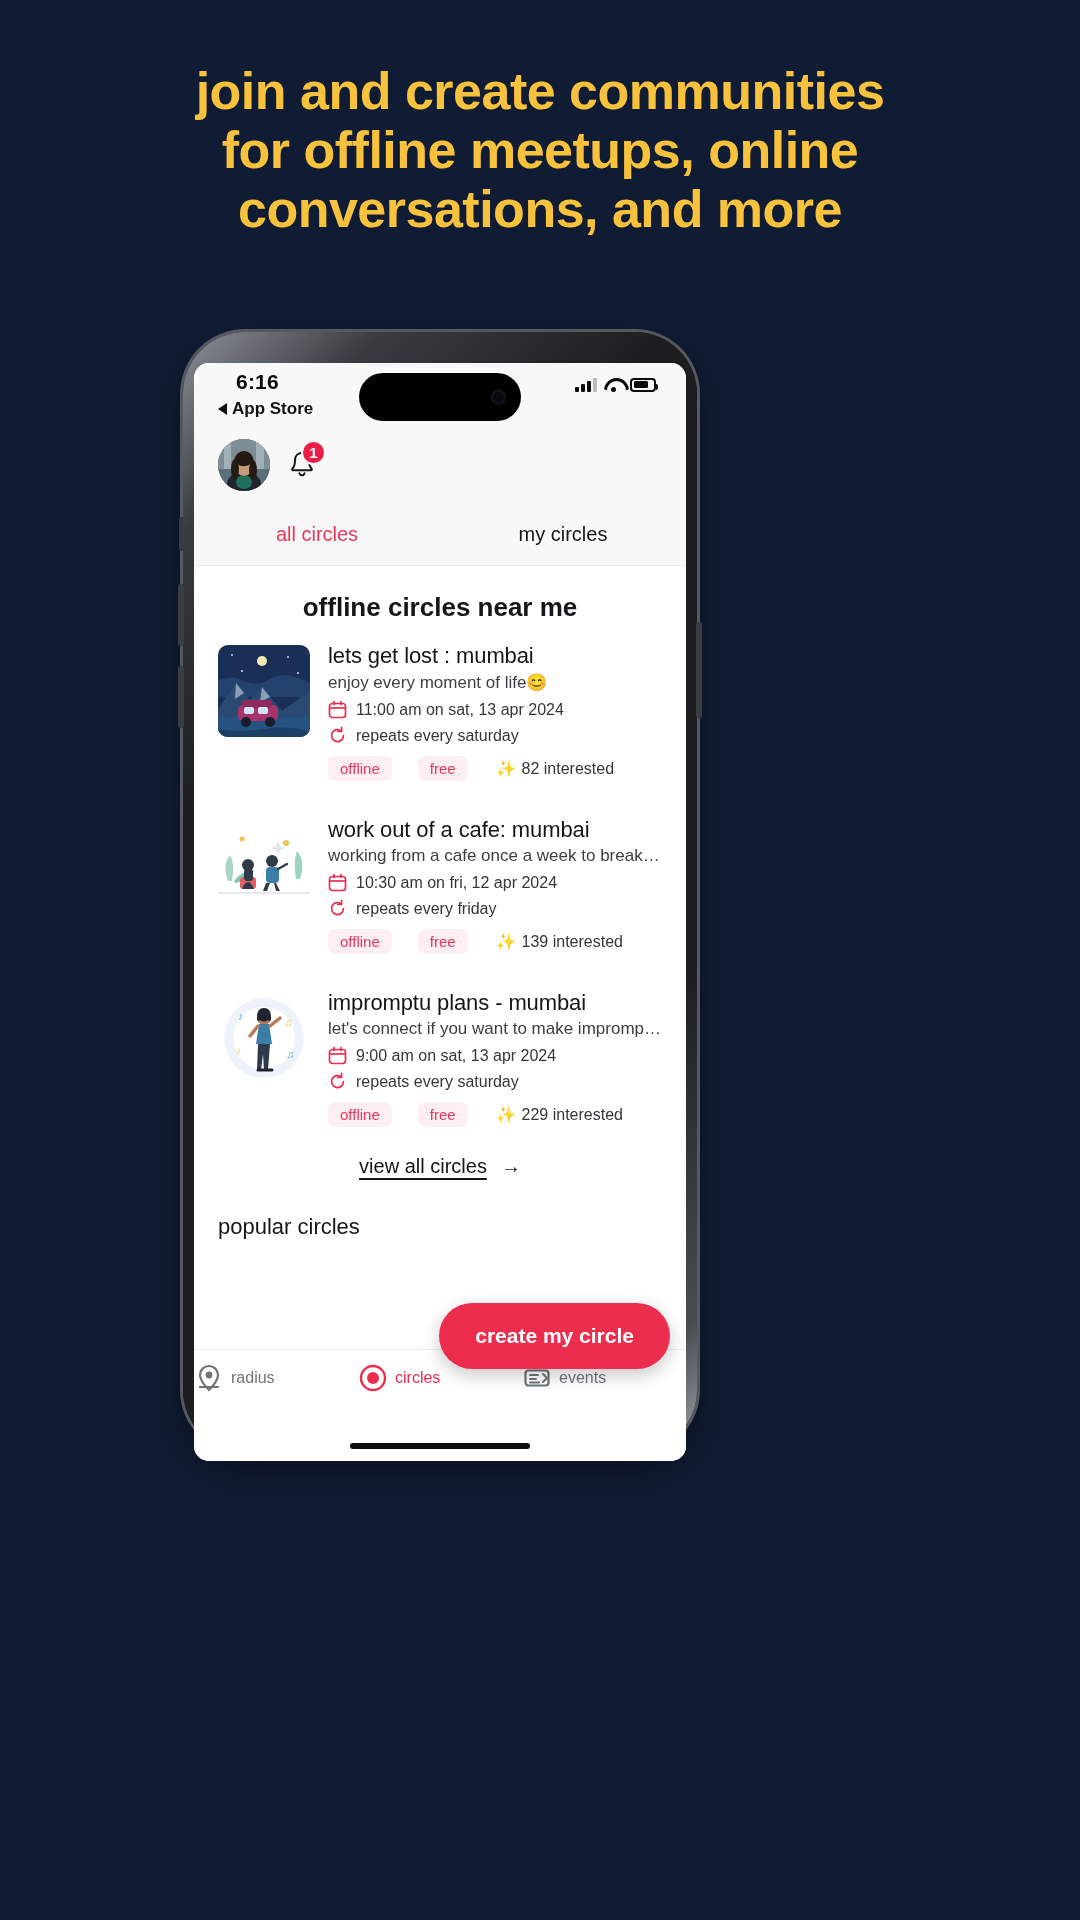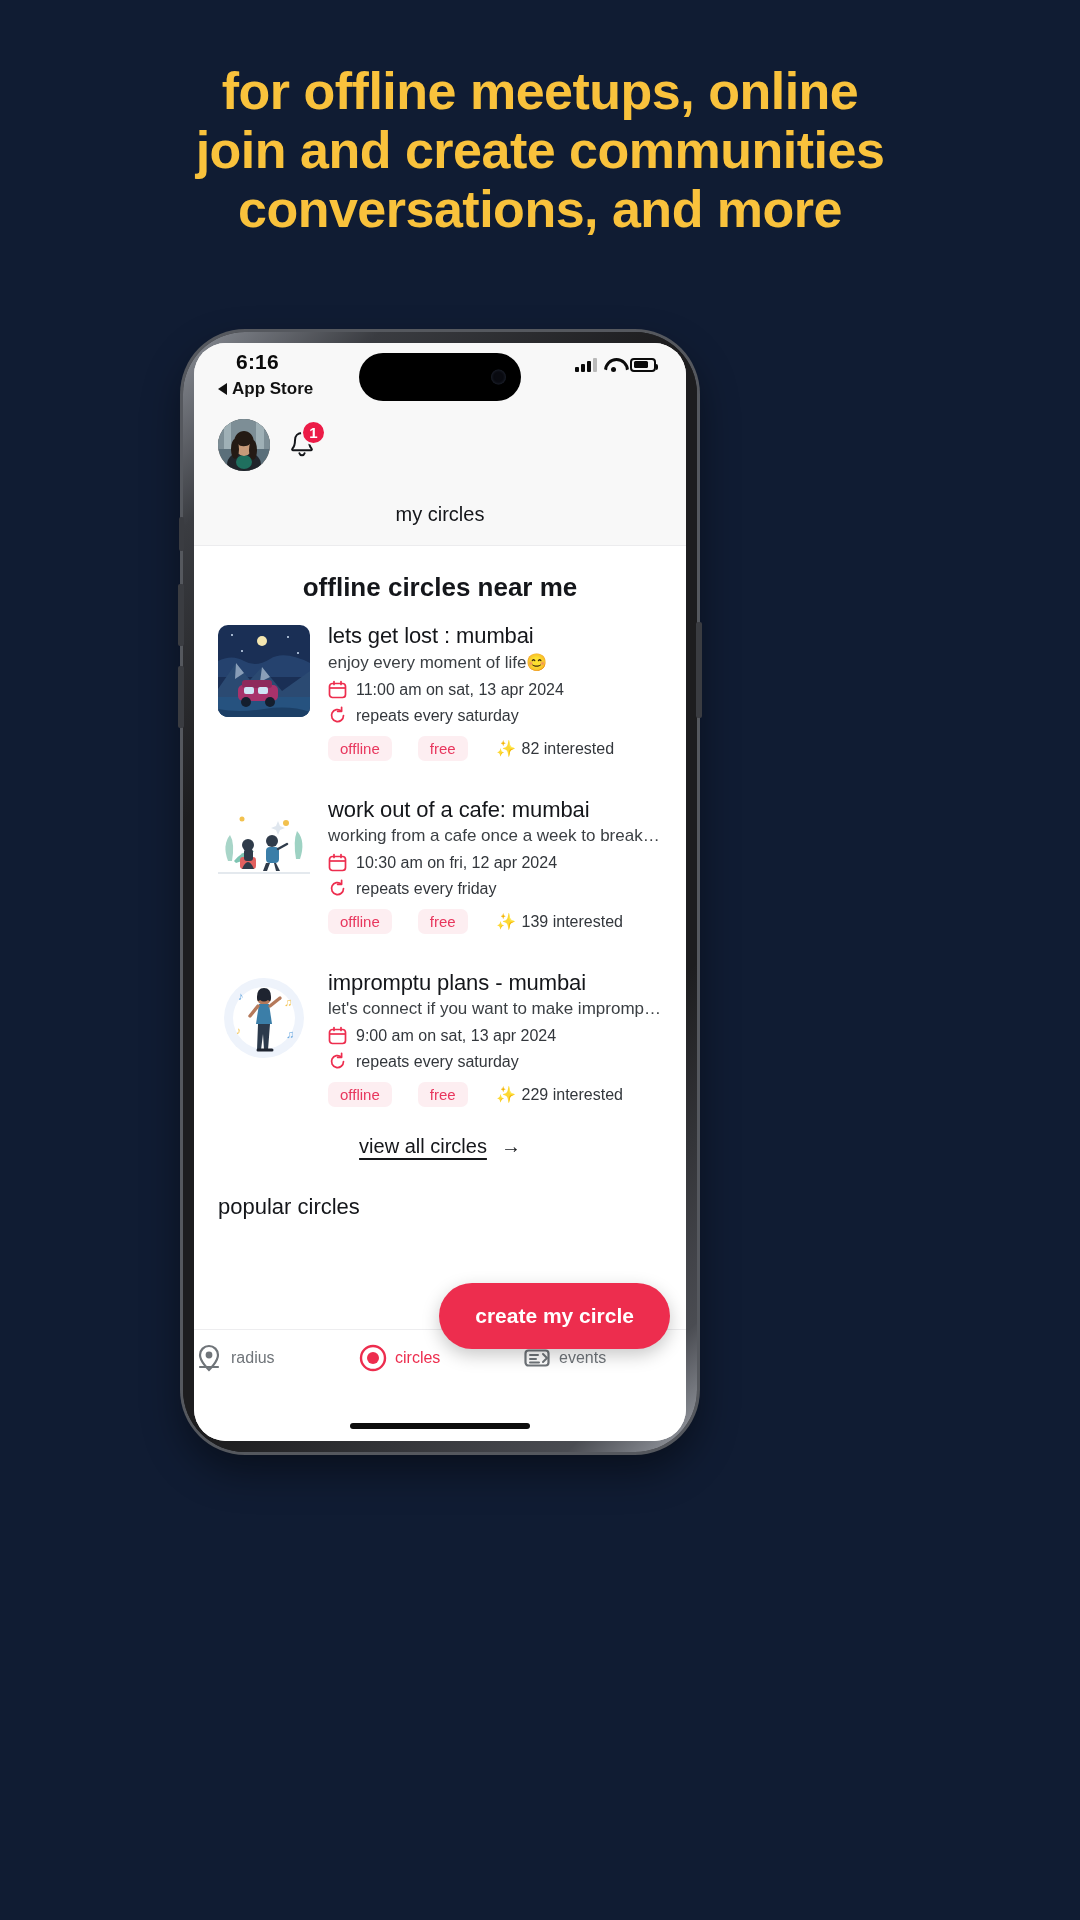--- a/index.html
+++ b/index.html
@@ -48,23 +48,24 @@
   }
   .btn-silent { left: -4px; top: 185px; width: 5px; height: 34px; }
   .btn-volup  { left: -5px; top: 252px; width: 6px; height: 62px; }
   .btn-voldn  { left: -5px; top: 334px; width: 6px; height: 62px; }
   .btn-power  { right: -5px; top: 290px; width: 6px; height: 96px; }
 
   .screen {
     position: relative;
     width: 492px; height: 1098px;
     background: #ffffff;
-    border-radius: 32px;
+    border-radius: 15px;
     overflow: hidden;
     z-index: 2;
+    margin-top: 20px;
   }
 
   
   .statusbar {
     position: relative;
     height: 72px;
     background: #f8f8f8;
   }
   .sb-time {
     position: absolute; left: 42px; top: 7px;
@@ -319,22 +320,22 @@
     left: 50%; transform: translateX(-50%);
     bottom: 12px;
     width: 180px; height: 6px;
     background: #0d0d0d; border-radius: 4px;
   }
 </style>
 </head>
 <body>
 
 <div class="headline">
+  <div>join and create communities</div>
   <div>for offline meetups, online</div>
-  <div>join and create communities</div>
   <div>conversations, and more</div>
 </div>
 
 <div class="phone">
   <div class="phone-outer-gloss"></div>
   <div class="side-btn btn-silent"></div>
   <div class="side-btn btn-volup"></div>
   <div class="side-btn btn-voldn"></div>
   <div class="side-btn btn-power"></div>
 
@@ -381,20 +382,23 @@
       <div class="bellwrap">
         <svg class="bell" viewBox="0 0 28 29">
           <path d="M14 3c-4.2 0-7 3-7 7.2 0 5.4-1.3 7-2.6 8.4-.6.6-.2 1.6.7 1.6h17.8c.9 0 1.3-1 .7-1.6C22.3 17.2 21 15.6 21 10.2 21 6 18.2 3 14 3z" fill="none" stroke="#14161a" stroke-width="2" stroke-linejoin="round"></path>
           <path d="M11.4 23.2a2.7 2.7 0 0 0 5.2 0" fill="none" stroke="#14161a" stroke-width="2" stroke-linecap="round"></path>
         </svg>
         <span class="badge">1</span>
       </div>
     </div>
 
     <div class="tabs">
+      <div class="tab active">
+        <span>all circles</span>
+      </div>
       <div class="tab">
         <span>my circles</span>
       </div>
       <div class="tabs-divider"></div>
       <div class="bar"></div>
     </div>
 
     <div class="content">
 
       <div class="sec-title">offline circles near me</div>

